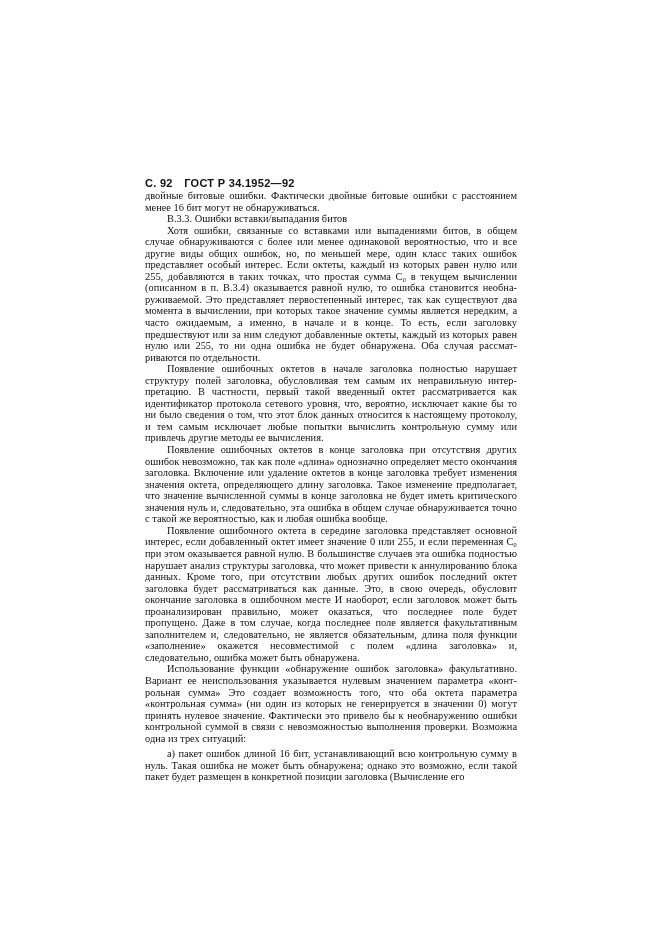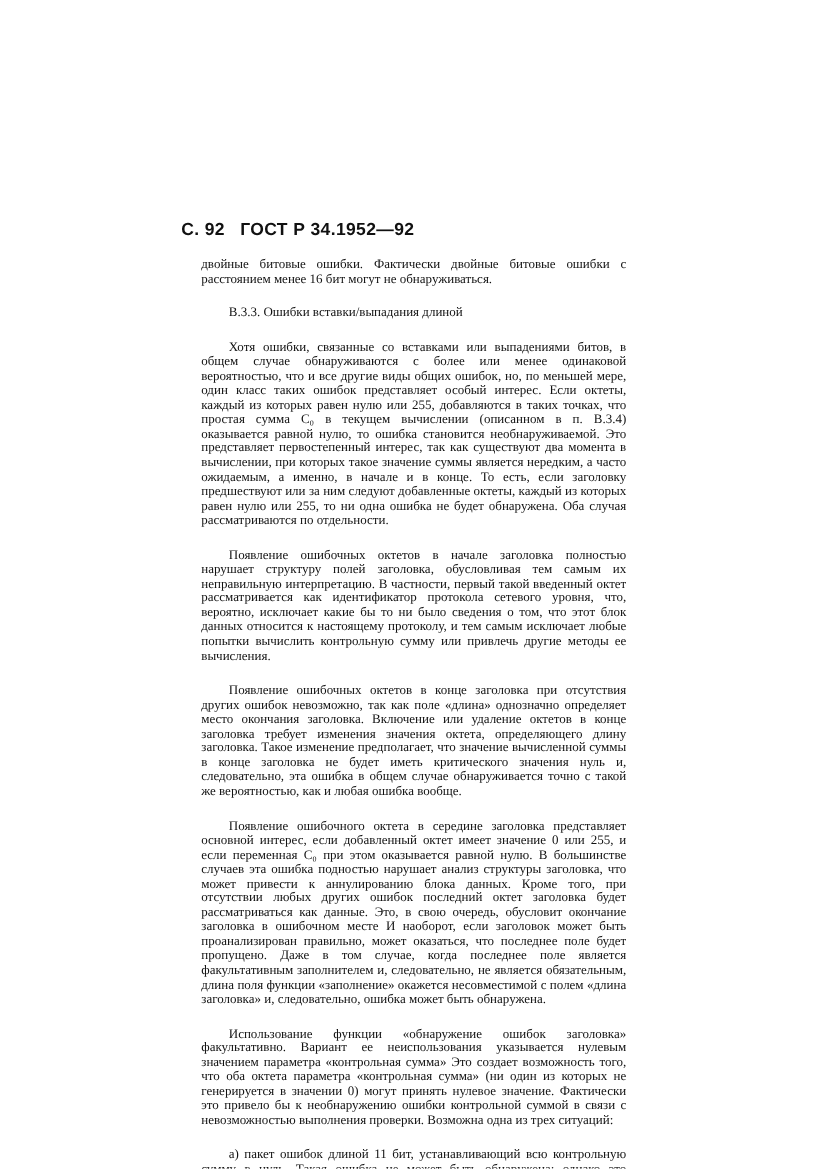--- a/index.html
+++ b/index.html
@@ -17,52 +17,52 @@
   }
   .page {
     position: absolute;
     left: 145px;
     top: 176px;
     width: 372px;
   }
   .running-head {
     font-family: "Liberation Sans", "DejaVu Sans", sans-serif;
     font-weight: bold;
-    font-size: 14px;
+    font-size: 11px;
     letter-spacing: 0.3px;
     height: 14px;
     line-height: 14px;
   }
   .running-head .pg { margin-right: 8px; }
   .body-text {
     font-size: 10.4px;
     line-height: 11.55px;
     text-align: justify;
     hyphens: manual;
   }
   .body-text p {
-    margin: 16px;
+    margin: 0;
     text-indent: 22px;
   }
   .body-text p.noindent { text-indent: 0; }
   .body-text p.heading { text-indent: 22px; }
   .body-text p.item { text-indent: 22px; margin-top: 4px; }
 </style>
 </head>
 <body>
 
 <div class="page">
   <div class="running-head">
     <span class="pg">С. 92</span>
     <span>ГОСТ Р 34.1952—92</span>
   </div>
 
   <div class="body-text">
     <p class="noindent">двойные битовые ошибки. Фактически двойные битовые ошибки с расстоянием менее 16 бит могут не обнаруживаться.</p>
-    <p class="heading">В.3.3. Ошибки вставки/выпадания длиной</p>
+    <p class="heading">В.3.3. Ошибки вставки/выпадания битов</p>
     <p>Хотя ошибки, связанные со вставками или выпадениями битов, в общем случае обнаруживаются с более или менее одинаковой вероятностью, что и все другие виды общих ошибок, но, по меньшей мере, один класс таких ошибок представляет особый интерес. Если октеты, каждый из которых равен нулю или 255, добавляются в таких точках, что простая сумма C₀ в текущем вычислении (описанном в п. В.3.4) оказывается равной нулю, то ошибка становится необна­руживаемой. Это представляет первостепенный интерес, так как существуют два момента в вычислении, при которых такое значение суммы является нередким, а часто ожидаемым, а именно, в начале и в конце. То есть, если заголовку предшествуют или за ним следуют добавленные октеты, каждый из которых равен нулю или 255, то ни одна ошибка не будет обнаружена. Оба случая рассмат­риваются по отдельности.</p>
     <p>Появление ошибочных октетов в начале заголовка полностью нарушает структуру полей заголовка, обусловливая тем самым их неправильную интер­претацию. В частности, первый такой введенный октет рассматривается как идентификатор протокола сетевого уровня, что, вероятно, исключает какие бы то ни было сведения о том, что этот блок данных относится к настоящему про­токолу, и тем самым исключает любые попытки вычислить контрольную сумму или привлечь другие методы ее вычисления.</p>
     <p>Появление ошибочных октетов в конце заголовка при отсутствия других ошибок невозможно, так как поле «длина» однозначно определяет место окон­чания заголовка. Включение или удаление октетов в конце заголовка требует изменения значения октета, определяющего длину заголовка. Такое изменение предполагает, что значение вычисленной суммы в конце заголовка не будет иметь критического значения нуль и, следовательно, эта ошибка в общем случае обнаруживается точно с такой же вероятностью, как и любая ошибка вообще.</p>
     <p>Появление ошибочного октета в середине заголовка представляет основ­ной интерес, если добавленный октет имеет значение 0 или 255, и если перемен­ная C₀ при этом оказывается равной нулю. В большинстве случаев эта ошибка подностью нарушает анализ структуры заголовка, что может привести к анну­лированию блока данных. Кроме того, при отсутствии любых других ошибок последний октет заголовка будет рассматриваться как данные. Это, в свою очередь, обусловит окончание заголовка в ошибочном месте И наоборот, если заголовок может быть проанализирован правильно, может оказаться, что пос­леднее поле будет пропущено. Даже в том случае, когда последнее поле явля­ется факультативным заполнителем и, следовательно, не является обязательным, длина поля функции «заполнение» окажется несовместимой с полем «длина за­головка» и, следовательно, ошибка может быть обнаружена.</p>
     <p>Использование функции «обнаружение ошибок заголовка» факультативно. Вариант ее неиспользования указывается нулевым значением параметра «конт­рольная сумма» Это создает возможность того, что оба октета параметра «контрольная сумма» (ни один из которых не генерируется в значении 0) могут принять нулевое значение. Фактически это привело бы к необнаружению ошиб­ки контрольной суммой в связи с невозможностью выполнения проверки. Воз­можна одна из трех ситуаций:</p>
-    <p class="item">а) пакет ошибок длиной 11 бит, устанавливающий всю контрольную сумму в нуль. Такая ошибка не может быть обнаружена; однако это возможно, если такой пакет будет размещен в конкретной позиции заголовка (Вычисление его</p>
+    <p class="item">а) пакет ошибок длиной 16 бит, устанавливающий всю контрольную сумму в нуль. Такая ошибка не может быть обнаружена; однако это возможно, если такой пакет будет размещен в конкретной позиции заголовка (Вычисление его</p>
   </div>
 </div>
 
 </body></html>

